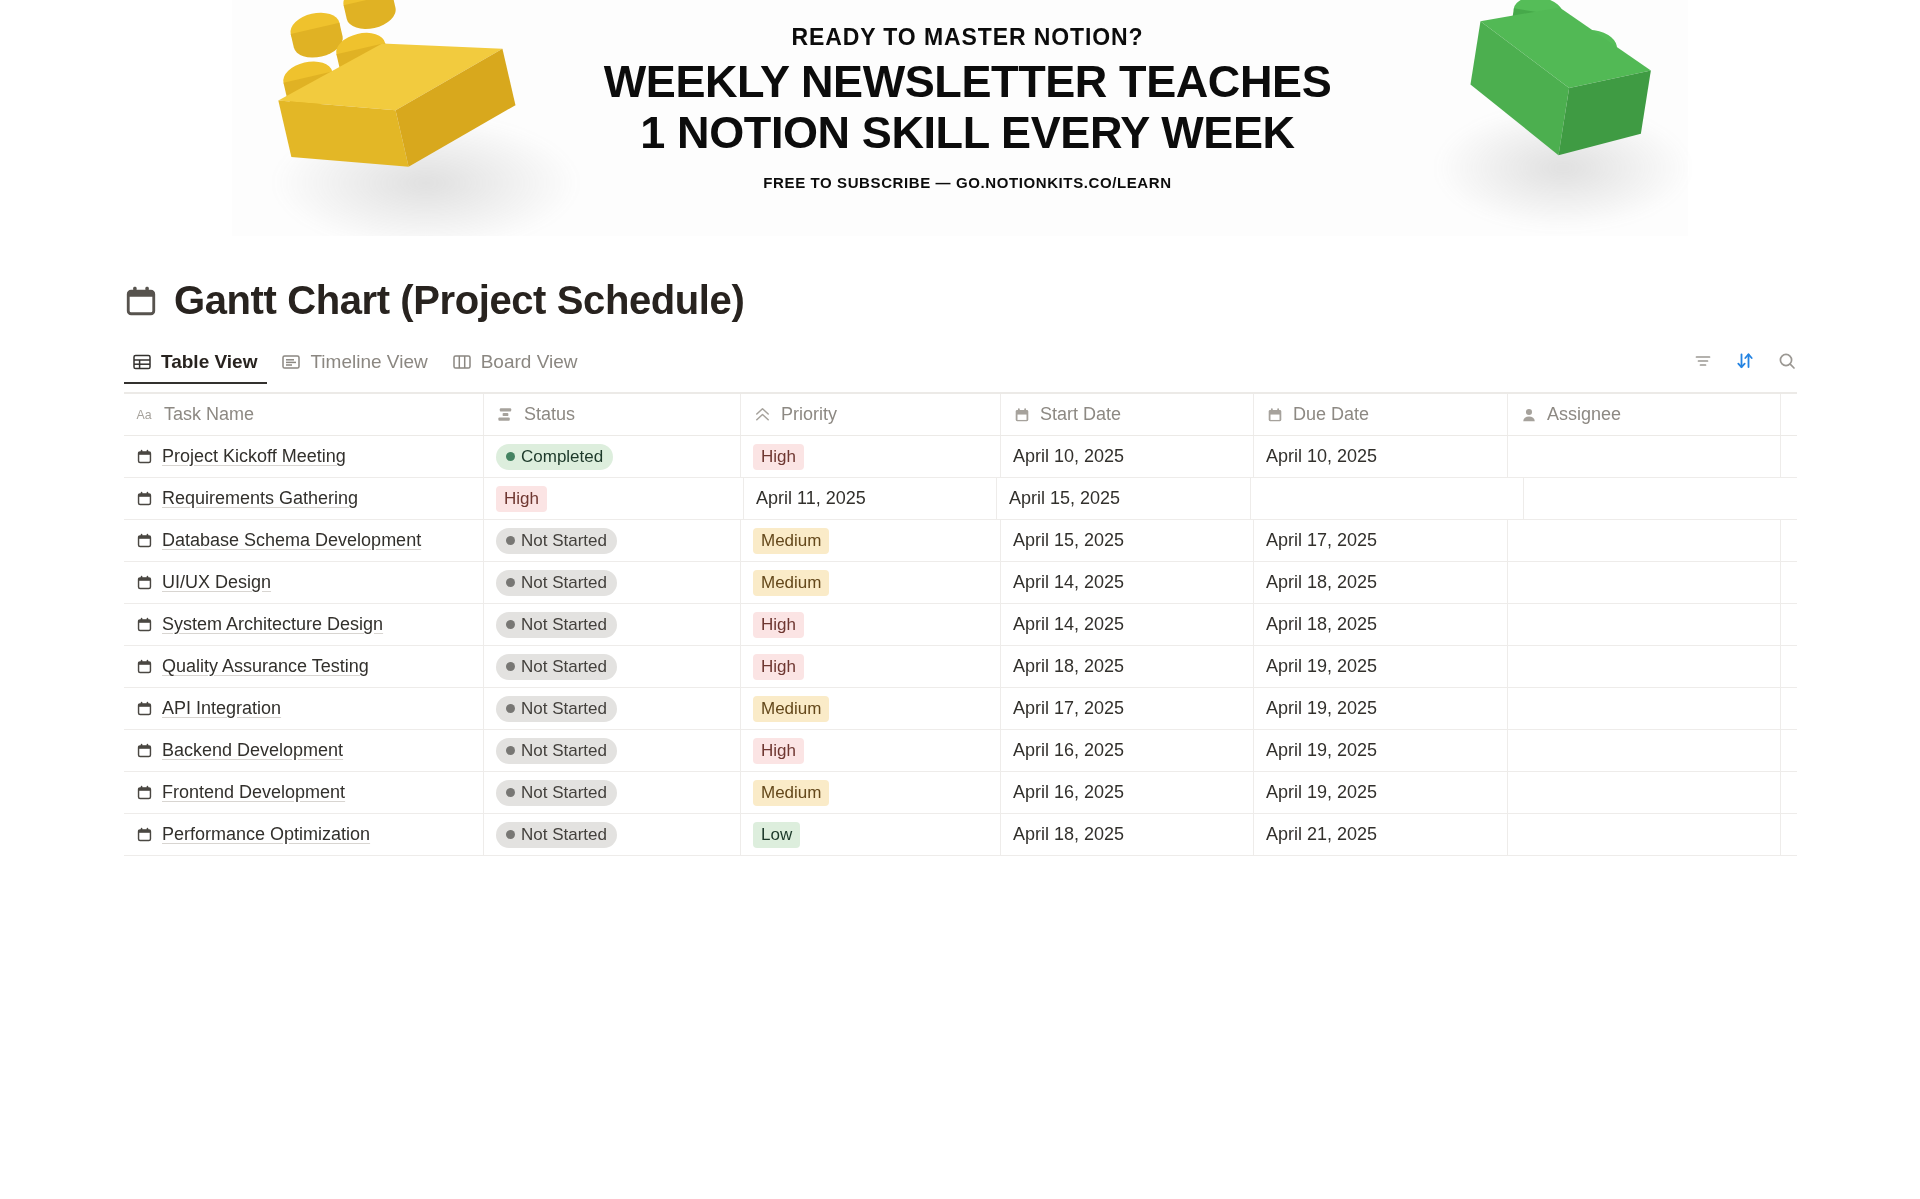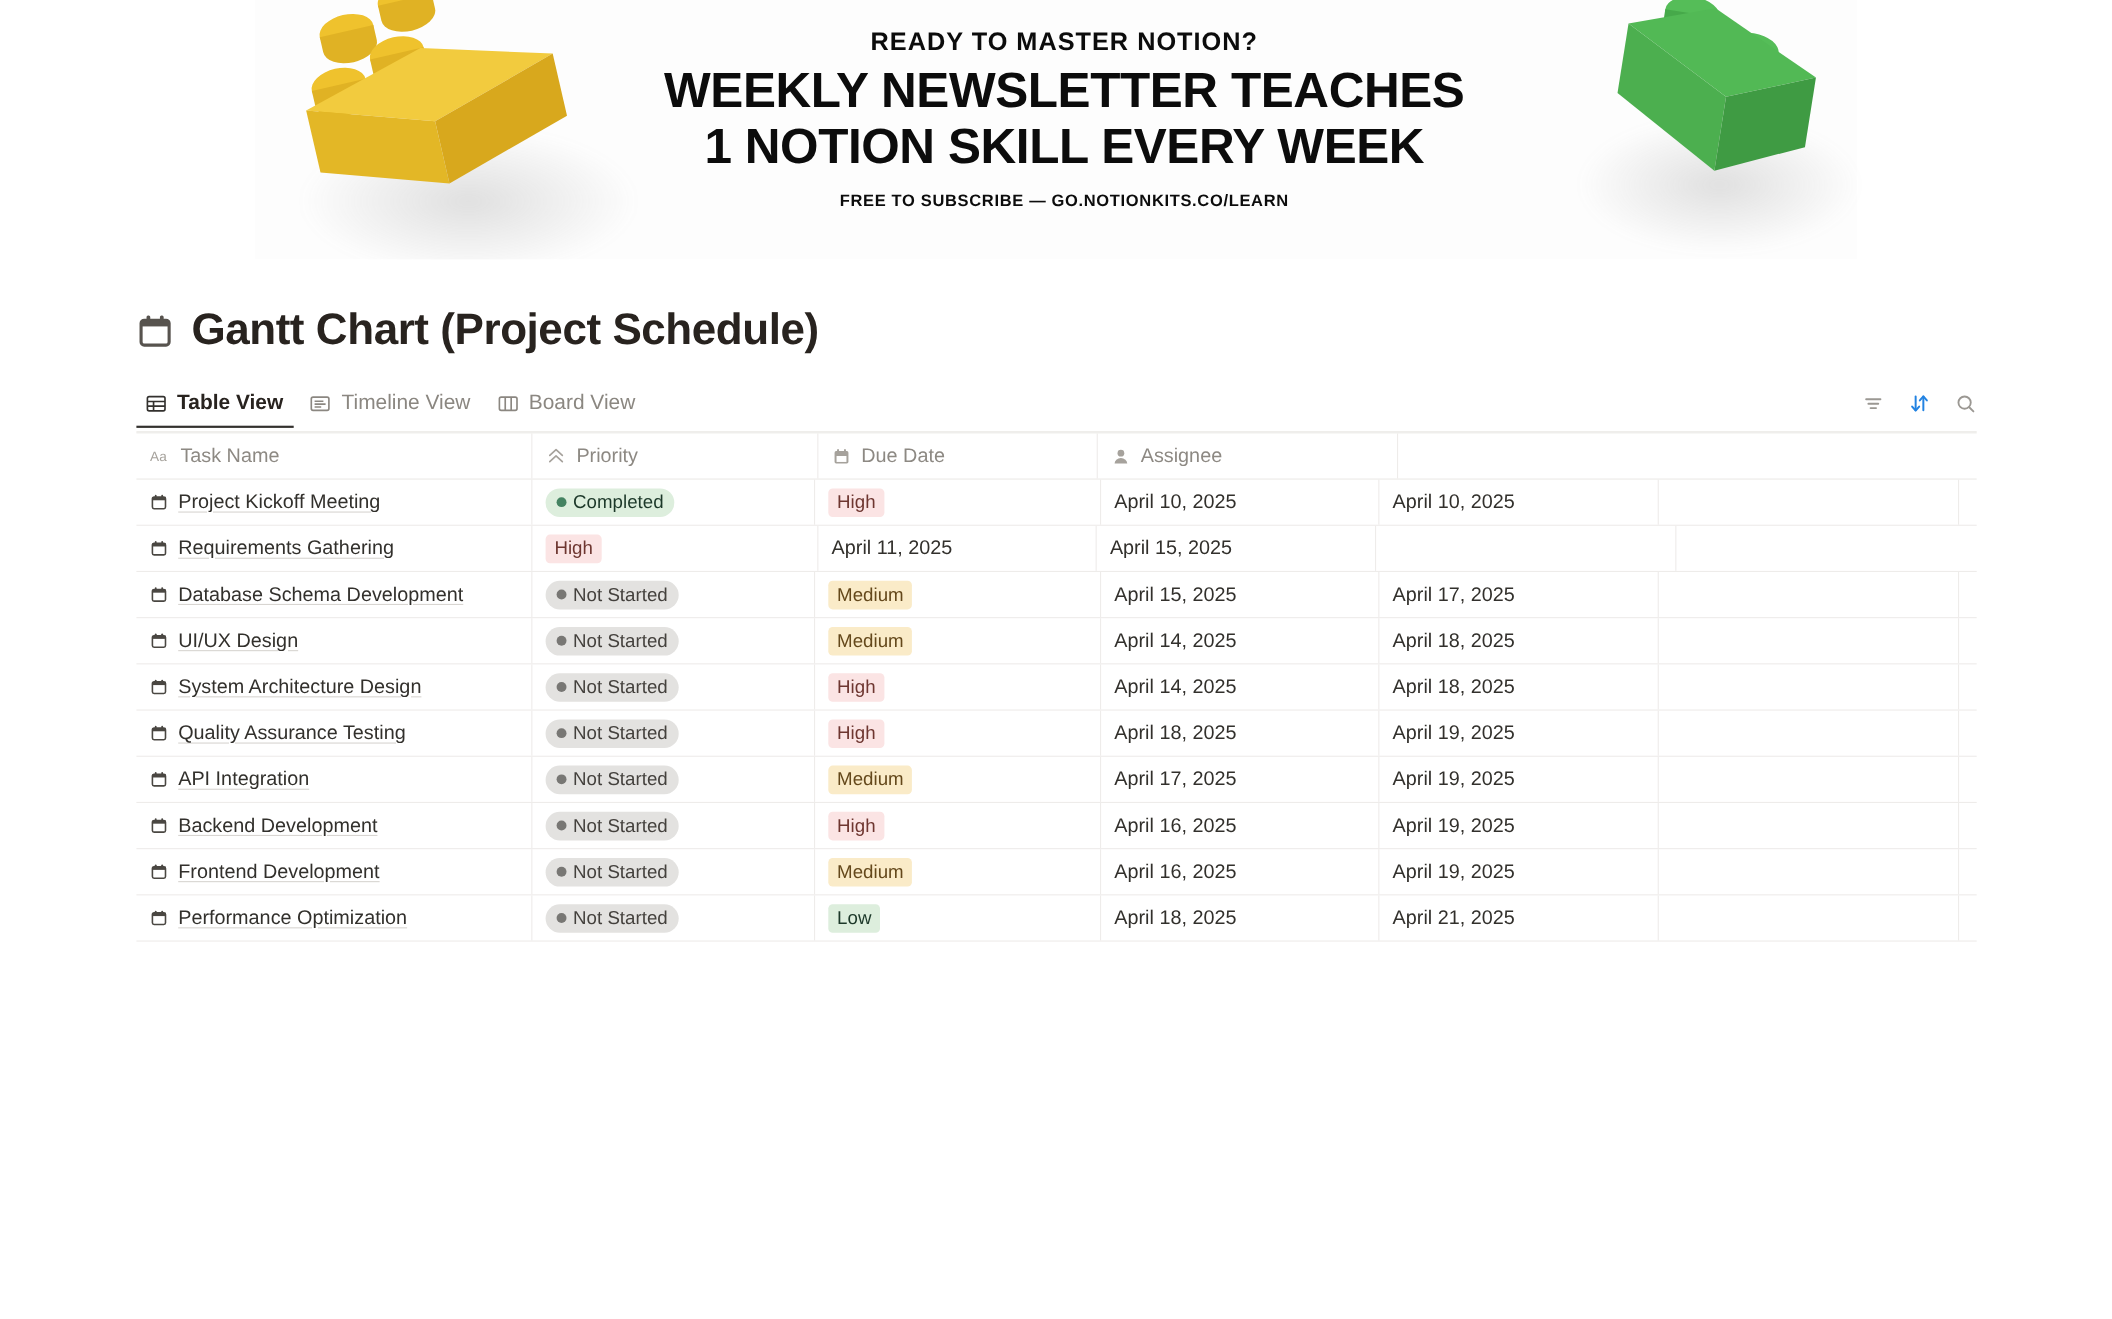--- a/index.html
+++ b/index.html
@@ -81,21 +81,21 @@
     letter-spacing: -0.4px;
   }
 
   
   .tabbar {
     position: relative;
     margin: 28px 0 0 124px;
     width: 1673px;
     height: 42px;
     display: flex;
-    align-items: center;
+    align-items: flex-start;
     border-bottom: 1px solid #eceae7;
   }
   .tabs { display: flex; align-items: center; gap: 6px; }
   .tab {
     display: flex;
     align-items: center;
     gap: 9px;
     padding: 0 10px 10px 8px;
     font-size: 19px;
     color: #8b8781;
@@ -293,26 +293,43 @@
 
   <div class="table">
 
     <div class="trow head">
       <div class="cell c-task">
         <svg width="19" height="19" viewBox="0 0 20 20">
           <text x="0.5" y="14.5" font-family="Liberation Sans, sans-serif" font-size="13" fill="#a6a29c">Aa</text>
         </svg>
         <span>Task Name</span>
       </div>
+      <div class="cell c-status">
+        <svg width="19" height="19" viewBox="0 0 20 20">
+          <rect x="4" y="3.5" width="12" height="3.4" rx="1" fill="#a6a29c"></rect>
+          <rect x="7" y="8.3" width="6" height="3.4" rx="1" fill="#a6a29c"></rect>
+          <rect x="2.5" y="13.1" width="12" height="3.4" rx="1" fill="#a6a29c"></rect>
+        </svg>
+        <span>Status</span>
+      </div>
       <div class="cell c-prio">
         <svg width="19" height="19" viewBox="0 0 20 20">
           <polyline points="4,9.5 10,4 16,9.5" fill="none" stroke="#a6a29c" stroke-width="1.6" stroke-linecap="round" stroke-linejoin="round"></polyline>
           <polyline points="4,15.5 10,10 16,15.5" fill="none" stroke="#a6a29c" stroke-width="1.6" stroke-linecap="round" stroke-linejoin="round"></polyline>
         </svg>
         <span>Priority</span>
+      </div>
+      <div class="cell c-start">
+        <svg width="18" height="18" viewBox="0 0 20 20">
+          <rect x="3" y="4.5" width="14" height="12.5" rx="1.6" fill="#a6a29c"></rect>
+          <rect x="5" y="9.5" width="10" height="6" fill="#ffffff"></rect>
+          <rect x="5.5" y="2.4" width="2" height="3.6" rx="1" fill="#a6a29c"></rect>
+          <rect x="12.5" y="2.4" width="2" height="3.6" rx="1" fill="#a6a29c"></rect>
+        </svg>
+        <span>Start Date</span>
       </div>
       <div class="cell c-due">
         <svg width="18" height="18" viewBox="0 0 20 20">
           <rect x="3" y="4.5" width="14" height="12.5" rx="1.6" fill="#a6a29c"></rect>
           <rect x="5" y="9.5" width="10" height="6" fill="#ffffff"></rect>
           <rect x="5.5" y="2.4" width="2" height="3.6" rx="1" fill="#a6a29c"></rect>
           <rect x="12.5" y="2.4" width="2" height="3.6" rx="1" fill="#a6a29c"></rect>
         </svg>
         <span>Due Date</span>
       </div>

